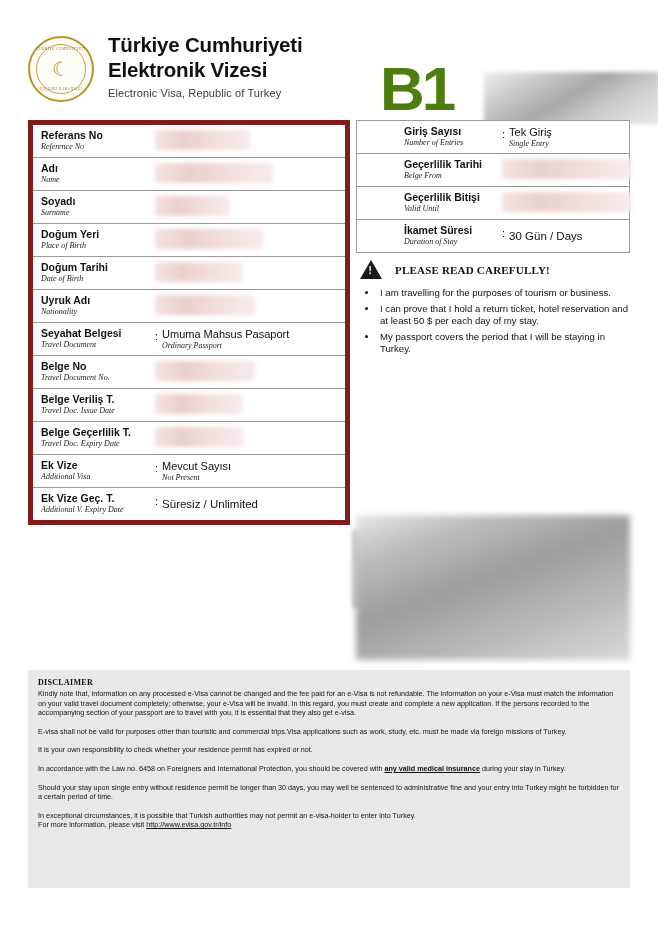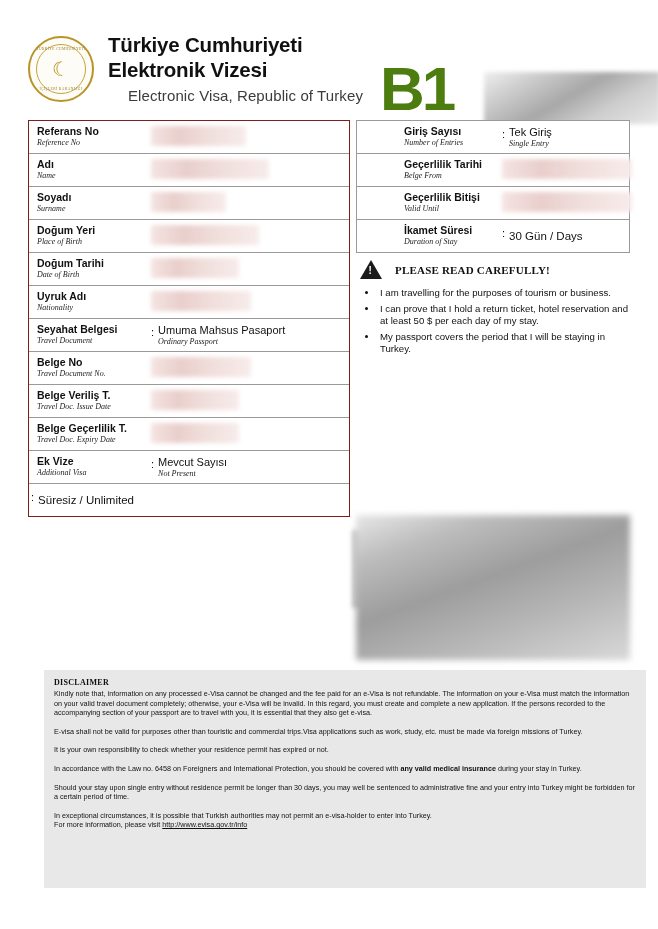--- a/index.html
+++ b/index.html
@@ -72,25 +72,24 @@
     left: 80px; top: 0px;
   }
   .title-line1, .title-line2 {
     font-size: 20.5px;
     font-weight: bold;
     letter-spacing: -0.2px;
     line-height: 25px;
     color: #111;
   }
   .title-sub {
-    font-size: 15px;
+    font-size: 11px;
     color: #3b3b3b;
     margin-top: 5px;
     letter-spacing: 0.1px;
-    margin-left: 20px;
   }
 
   .bigcode {
     position: absolute;
     left: 352px;
     top: 26px;
     font-size: 62px;
     font-weight: bold;
     letter-spacing: -3px;
     line-height: 62px;
@@ -105,21 +104,21 @@
     background: linear-gradient(150deg, #efefef 0%, #c9c9c9 25%, #a8a8a8 48%, #cdcdcd 70%, #e8e8e8 100%);
     filter: blur(2px);
   }
 
   
   .left-table {
     position: absolute;
     left: 28px;
     top: 120px;
     width: 322px;
-    border: 1px solid #7f1d1d;
+    border: 5px solid #7f1d1d;
     box-sizing: border-box;
   }
   .right-table {
     position: absolute;
     left: 356px;
     top: 120px;
     width: 274px;
     border: 1px solid #9a9a9a;
     box-sizing: border-box;
   }
@@ -264,21 +263,21 @@
     top: 530px;
     width: 12px;
     height: 78px;
     background: #c6c6c6;
     filter: blur(2px);
   }
 
   
   .disclaimer {
     position: absolute;
-    left: 44px;
+    left: 28px;
     top: 670px;
     width: 602px;
     height: 218px;
     background: #e8e8e8;
     box-sizing: border-box;
     padding: 8px 10px 8px 10px;
   }
   .disc-title {
     font-family: "Liberation Serif", serif;
     font-size: 8px;
@@ -286,21 +285,21 @@
     color: #111;
     letter-spacing: 0.3px;
     margin-bottom: 2px;
   }
   .disc-p {
     font-size: 7.2px;
     line-height: 9.6px;
     color: #111;
     margin: 0 0 9px 0;
   }
-  .disc-p b { font-weight: bold; }
+  .disc-p b { font-weight: bold; text-decoration: underline; }
   .disc-link {
     color: #111;
     text-decoration: underline;
   }
 </style>
 </head>
 <body>
 
 <div class="page">
 
@@ -422,20 +421,24 @@
         </div>
         <div class="val">
           <span class="val-colon">:</span>
           <div>
             <div class="val-text-tr">Mevcut Sayısı</div>
             <div class="val-text-en">Not Present</div>
           </div>
         </div>
       </div>
       <div class="row">
+        <div class="lbl">
+          <div class="lbl-tr">Ek Vize Geç. T.</div>
+          <div class="lbl-en">Additional V. Expiry Date</div>
+        </div>
         <div class="val">
           <span class="val-colon">:</span>
           <div>
             <div class="val-single">Süresiz / Unlimited</div>
           </div>
         </div>
       </div>
     </div>
 
   <div class="right-table" id="right-table">

